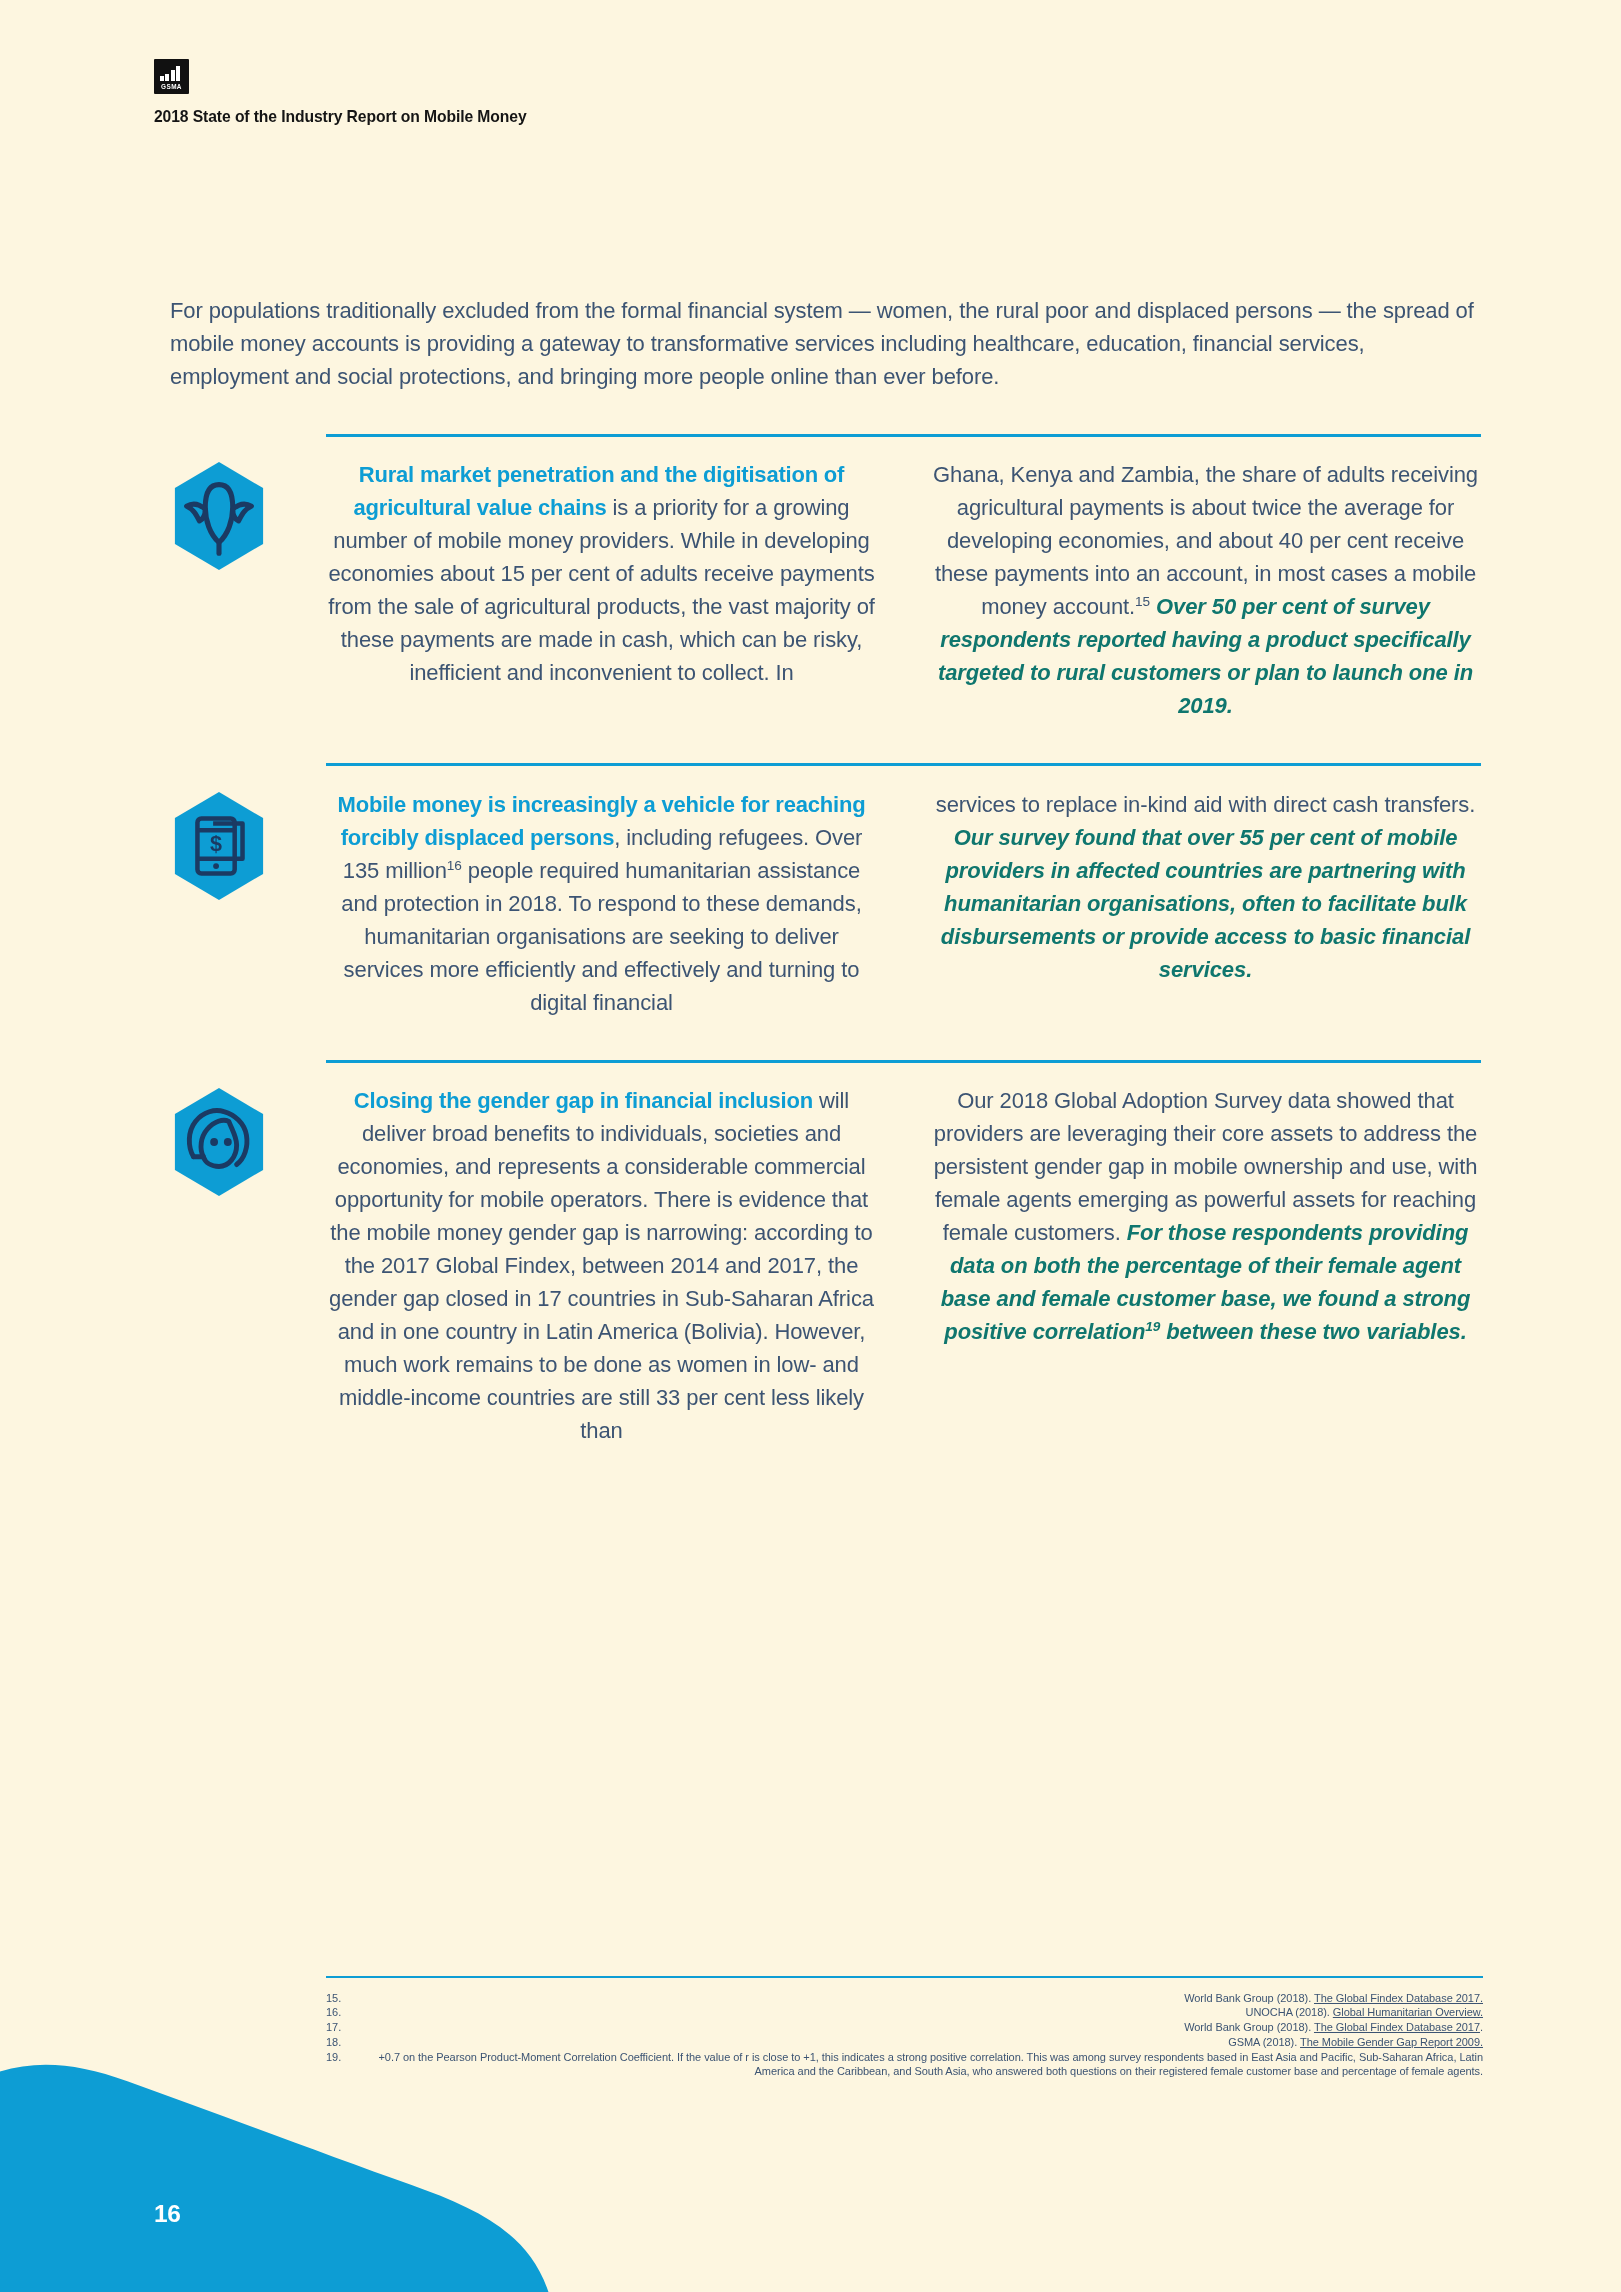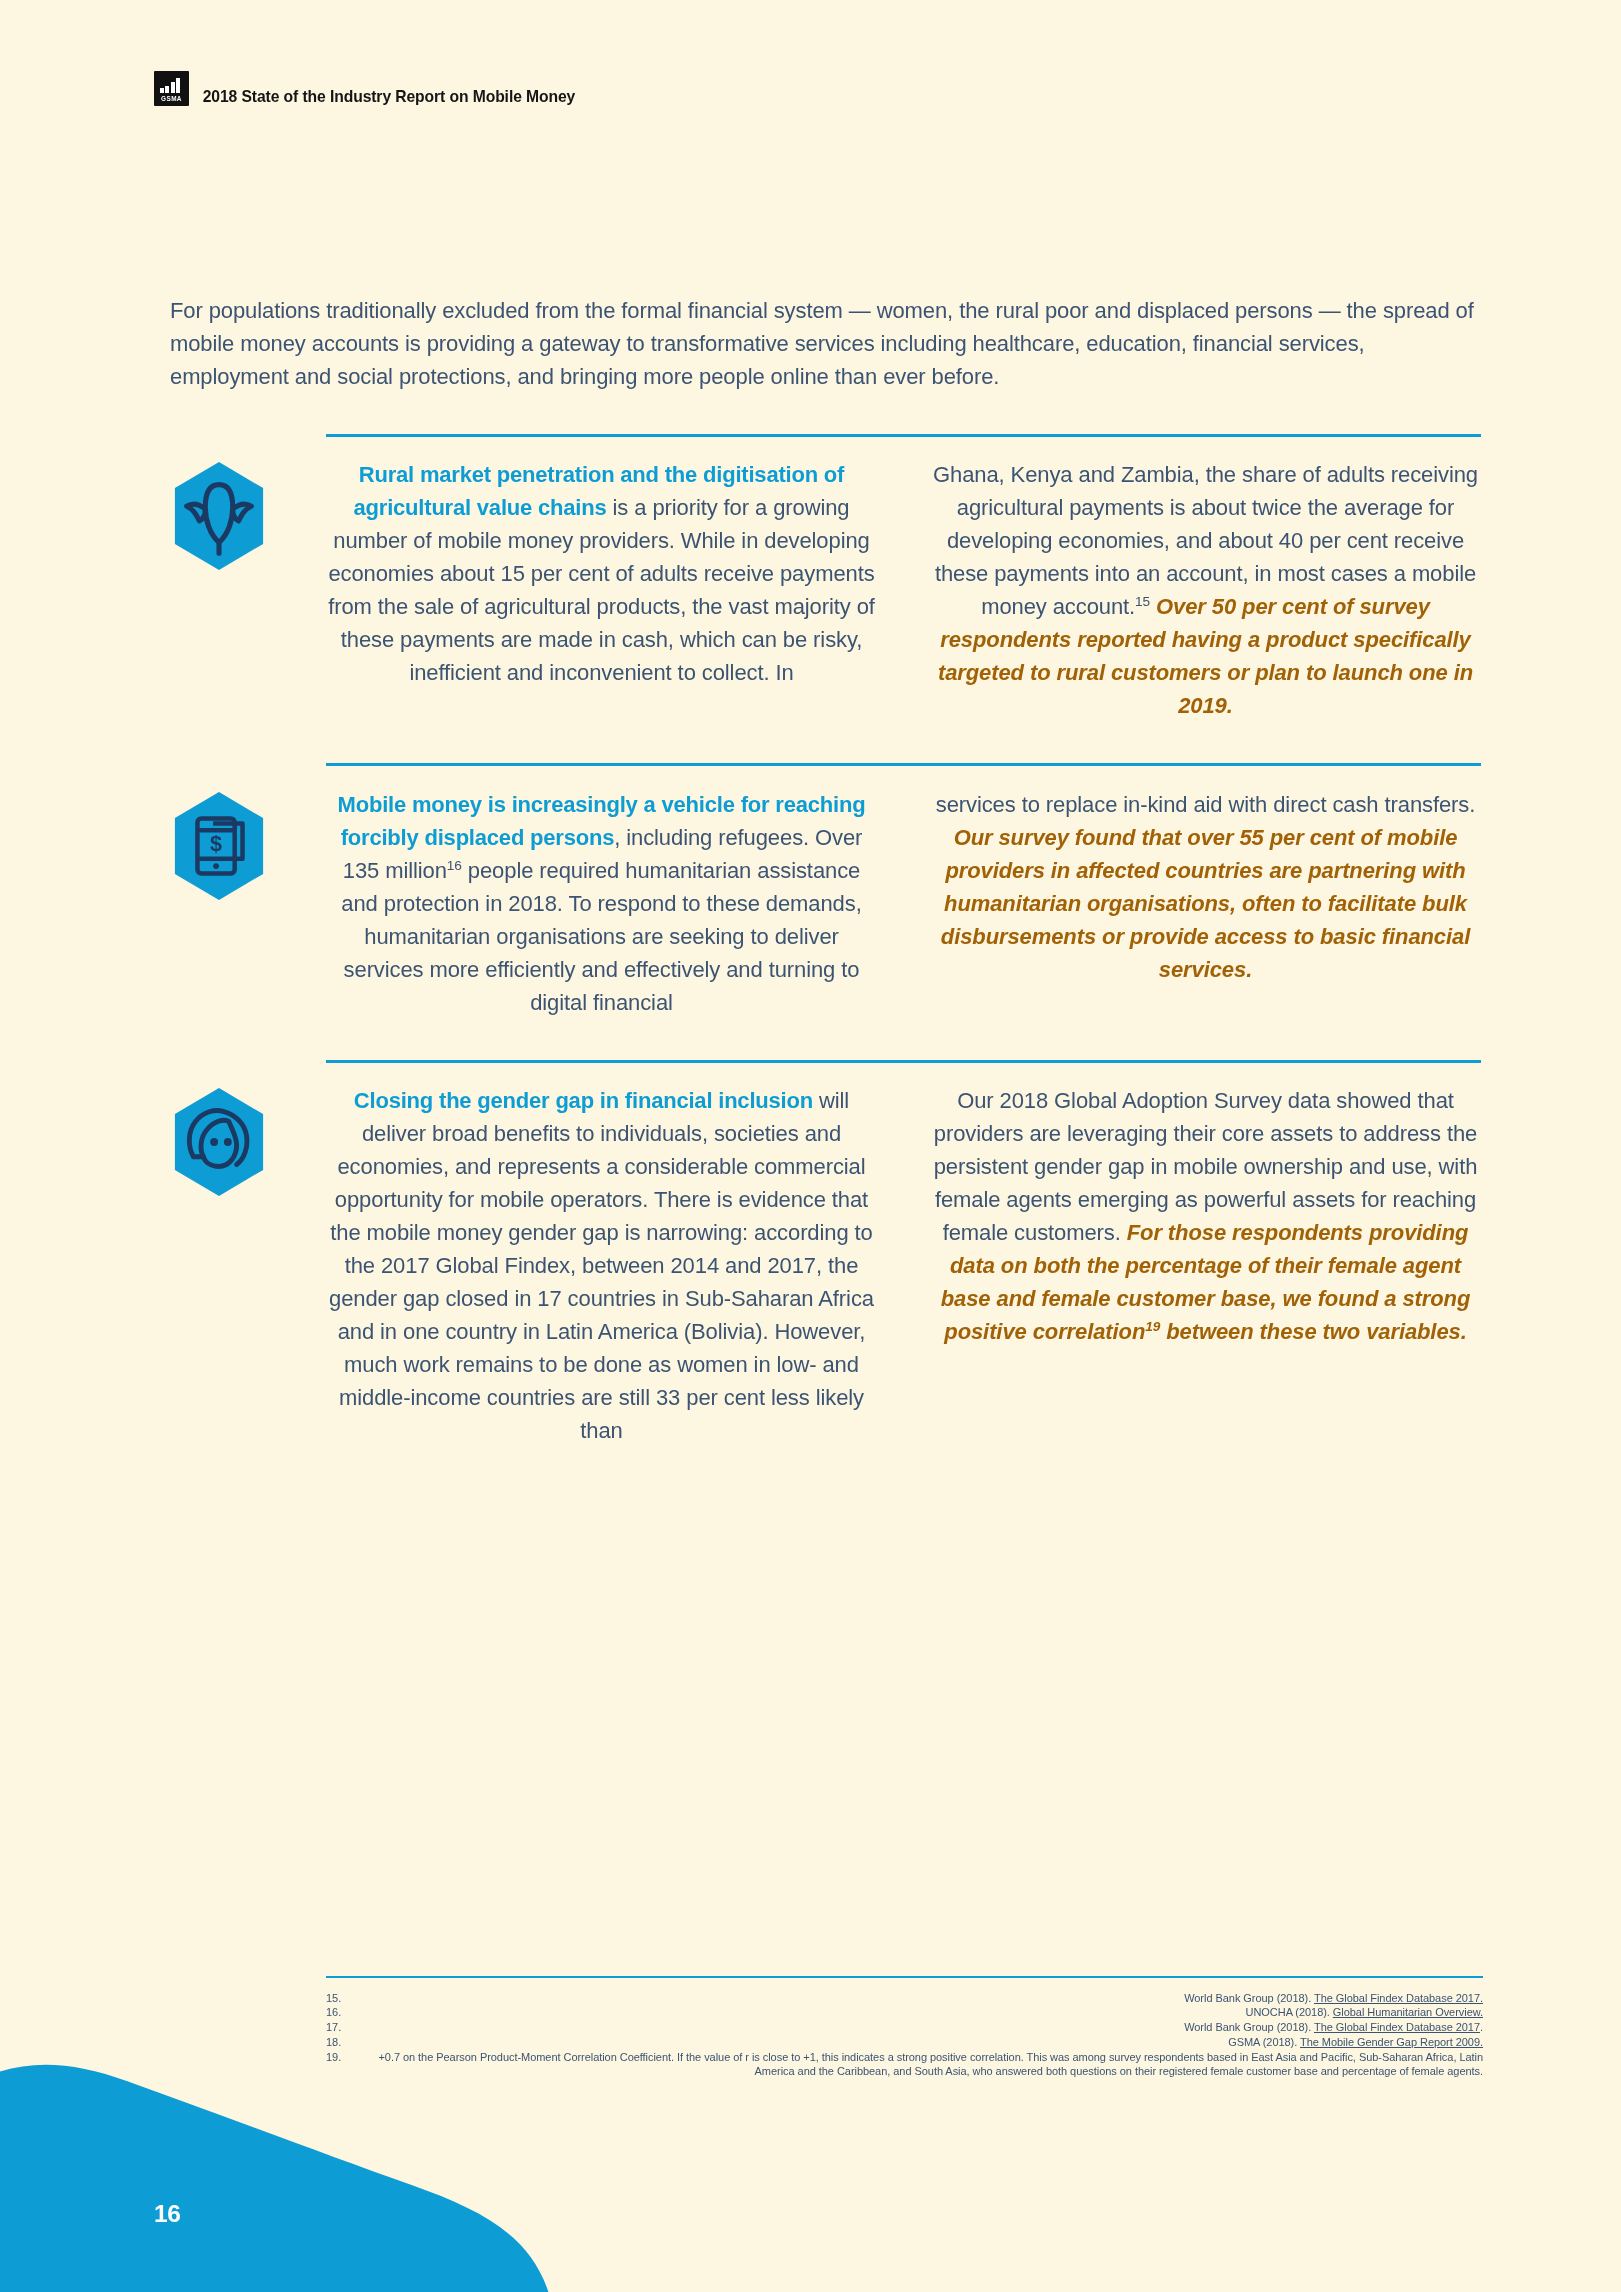--- a/index.html
+++ b/index.html
@@ -11,25 +11,26 @@
     height: 2293px;
     background: #fdf6e0;
     font-family: "Liberation Sans", sans-serif;
     position: relative;
     overflow: hidden;
   }
 
   
   .page-header {
     position: absolute;
-    top: 71px;
+    top: 59px;
     left: 154px;
     display: flex;
-    align-items: flex-end;
+    align-items: flex-start;
     gap: 13.7px;
+    flex-direction: column;
   }
   .gsma-logo {
     width: 35px;
     height: 35px;
     background: #111111;
     position: relative;
     flex: none;
     border-radius: 1px;
   }
   .gsma-logo .bars {
@@ -128,21 +129,21 @@
   }
   p.body-text + p.body-text { margin-top: 23.5px; }
   .hl {
     color: #0d9dd4;
     font-weight: bold;
     letter-spacing: -0.2px;
   }
   .em {
     font-weight: bold;
     font-style: italic;
-    color: #a16207;
+    color: #0f766e;
   }
   sup {
     font-size: 0.62em;
     vertical-align: super;
     line-height: 0;
   }
 
   
   .footnotes {
     position: absolute;

